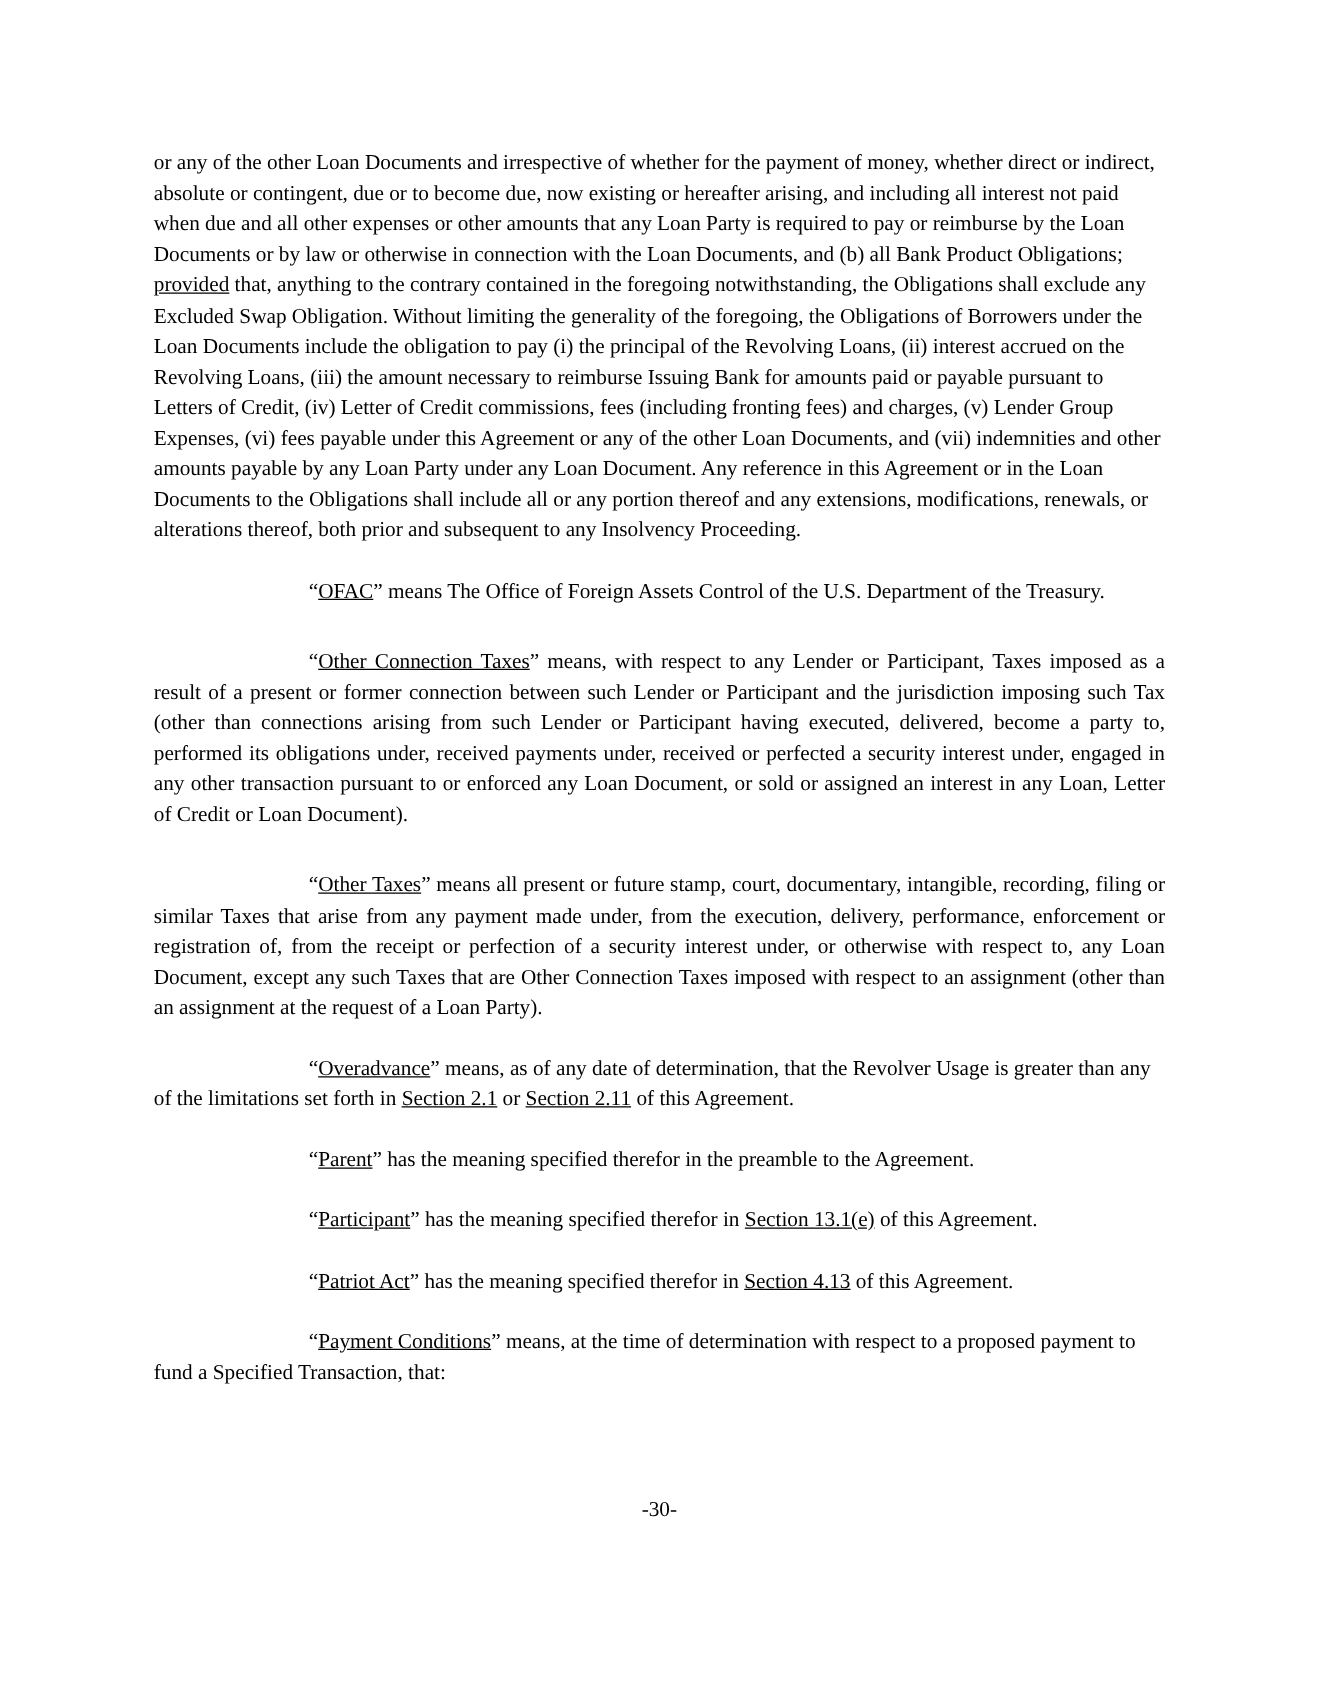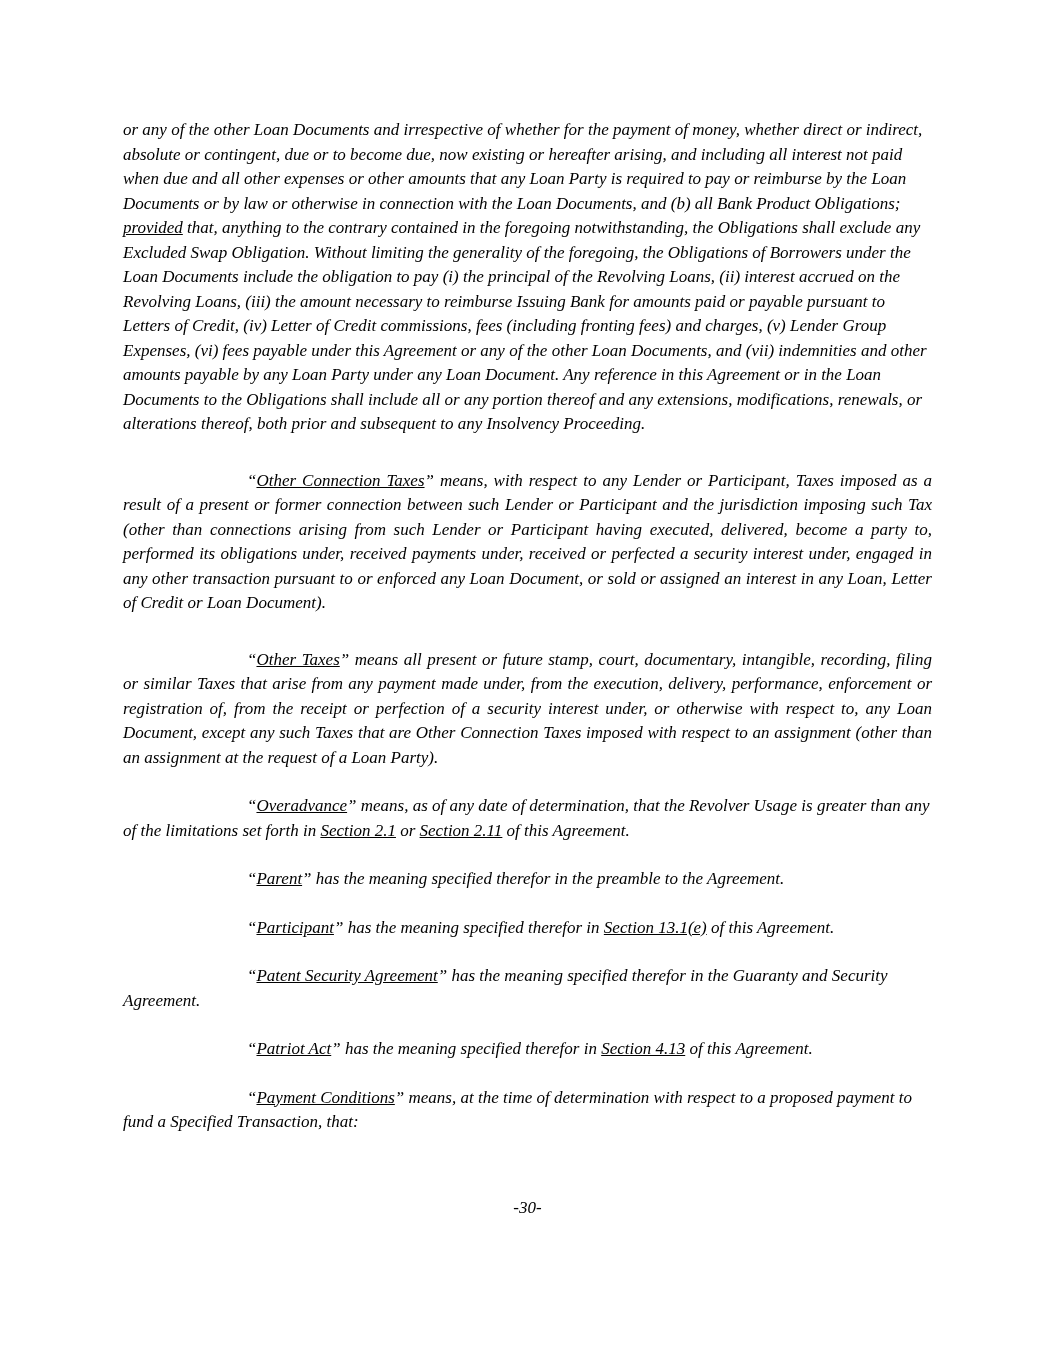--- a/index.html
+++ b/index.html
@@ -13,21 +13,20 @@
     height: 1365px;
     margin: 0 auto;
     background: #ffffff;
     box-sizing: border-box;
     padding: 118px 123px 0 123px;
     font-family: "Liberation Serif", "DejaVu Serif", serif;
     font-size: 17px;
     line-height: 24.5px;
     color: #000000;
     overflow: hidden;
-    font-style: italic;
   }
   .doc-body p.para {
     margin: 0 0 24px 0;
     text-align: left;
   }
   .doc-body p.para.justify {
     text-align: justify;
     margin-top: 32px;
   }
   .doc-body p.para.indent {
@@ -46,23 +45,23 @@
     font-size: 17px;
     color: #000000;
   }
 </style>
 </head>
 <body>
 
 <div class="page">
   <div class="doc-body">
       <p class="para"><span class="">or any of the other Loan Documents and irrespective of whether for the payment of money, whether direct or indirect, absolute or contingent, due or to become due, now existing or hereafter arising, and including all interest not paid when due and all other expenses or other amounts that any Loan Party is required to pay or reimburse by the Loan Documents or by law or otherwise in connection with the Loan Documents, and (b) all Bank Product Obligations; </span><span class="u">provided</span><span class=""> that, anything to the contrary contained in the foregoing notwithstanding, the Obligations shall exclude any Excluded Swap Obligation.  Without limiting the generality of the foregoing, the Obligations of Borrowers under the Loan Documents include the obligation to pay (i) the principal of the Revolving Loans, (ii) interest accrued on the Revolving Loans, (iii) the amount necessary to reimburse Issuing Bank for amounts paid or payable pursuant to Letters of Credit, (iv) Letter of Credit commissions, fees (including fronting fees) and charges, (v) Lender Group Expenses, (vi) fees payable under this Agreement or any of the other Loan Documents, and (vii) indemnities and other amounts payable by any Loan Party under any Loan Document.  Any reference in this Agreement or in the Loan Documents to the Obligations shall include all or any portion thereof and any extensions, modifications, renewals, or alterations thereof, both prior and subsequent to any Insolvency Proceeding.</span></p>
+      <p class="para indent"><span class="">“</span><span class="u">OFAC</span><span class="">” means The Office of Foreign Assets Control of the U.S. Department of the Treasury.</span></p>
       <p class="para justify indent"><span class="">“</span><span class="u">Other Connection Taxes</span><span class="">” means, with respect to any Lender or Participant, Taxes imposed as a result of a present or former connection between such Lender or Participant and the jurisdiction imposing such Tax (other than connections arising from such Lender or Participant having executed, delivered, become a party to, performed its obligations under, received payments under, received or perfected a security interest under, engaged in any other transaction pursuant to or enforced any Loan Document, or sold or assigned an interest in any Loan, Letter of Credit or Loan Document).</span></p>
       <p class="para justify indent"><span class="">“</span><span class="u">Other Taxes</span><span class="">” means all present or future stamp, court, documentary, intangible, recording, filing or similar Taxes that arise from any payment made under, from the execution, delivery, performance, enforcement or registration of, from the receipt or perfection of a security interest under, or otherwise with respect to, any Loan Document, except any such Taxes that are Other Connection Taxes imposed with respect to an assignment (other than an assignment at the request of a Loan Party).</span></p>
       <p class="para indent"><span class="">“</span><span class="u">Overadvance</span><span class="">” means, as of any date of determination, that the Revolver Usage is greater than any of the limitations set forth in </span><span class="u">Section 2.1</span><span class=""> or </span><span class="u">Section 2.11</span><span class=""> of this Agreement.</span></p>
       <p class="para indent"><span class="">“</span><span class="u">Parent</span><span class="">” has the meaning specified therefor in the preamble to the Agreement.</span></p>
       <p class="para indent"><span class=""> “</span><span class="u">Participant</span><span class="">” has the meaning specified therefor in </span><span class="u">Section 13.1(e)</span><span class=""> of this Agreement.</span></p>
-      <p class="para indent"><span class="">“</span><span class="u">Patent Security Agreement</span><span class="">” has the meaning specified therefor in the Guaranty and Security Agreement.</span></p>
       <p class="para indent"><span class="">“</span><span class="u">Patriot Act</span><span class="">” has the meaning specified therefor in </span><span class="u">Section 4.13</span><span class=""> of this Agreement.</span></p>
       <p class="para indent"><span class="">“</span><span class="u">Payment Conditions</span><span class="">” means, at the time of determination with respect to a proposed payment to fund a Specified Transaction, that:</span></p>
     </div>
   <div class="footer">-30-</div>
 </div>
 
 </body></html>

